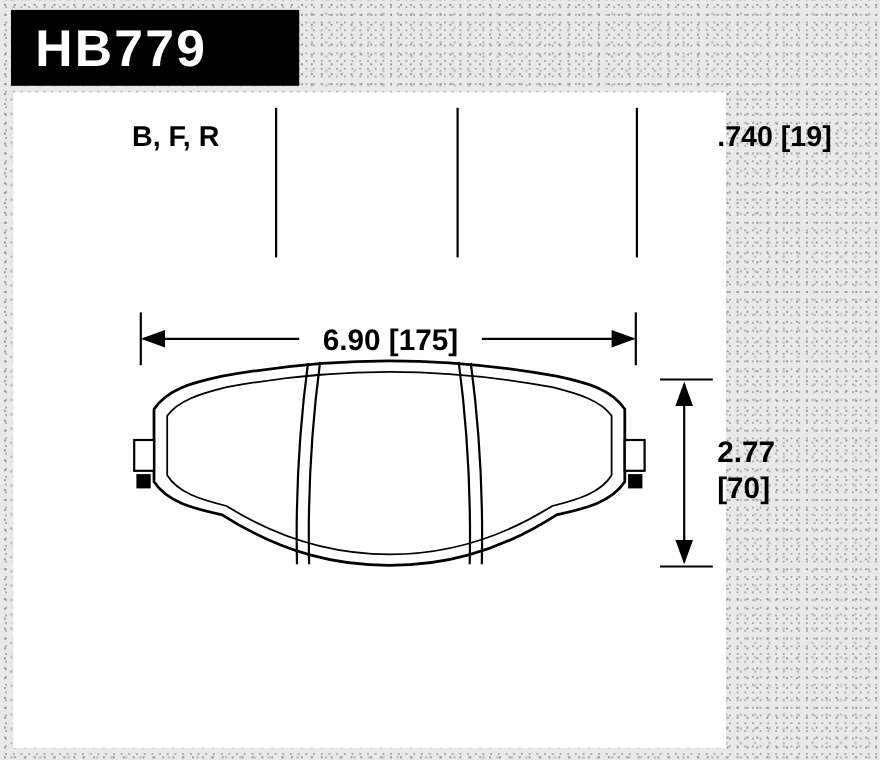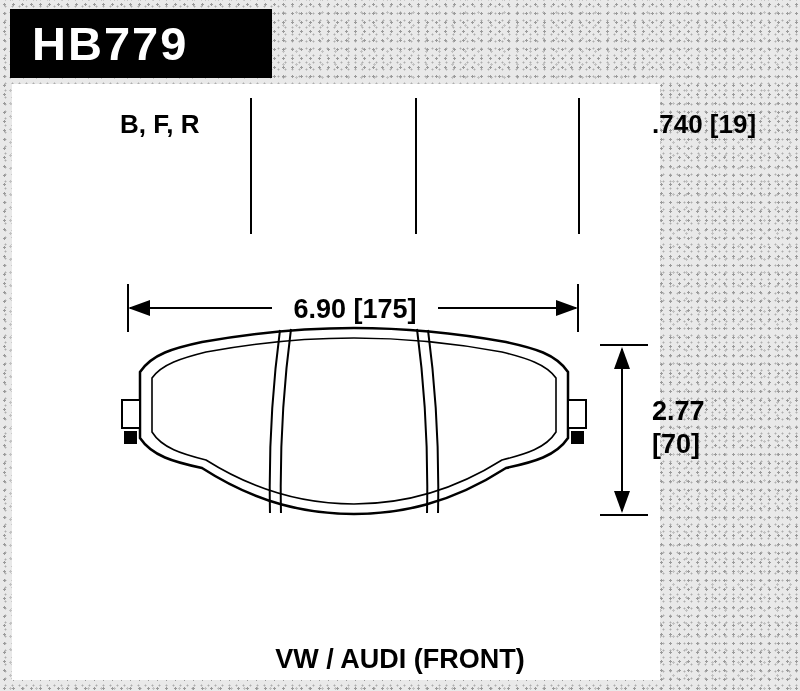--- a/index.html
+++ b/index.html
@@ -162,15 +162,14 @@
       <line x1="500" y1="75" x2="548" y2="75"></line>
       <line x1="500" y1="245" x2="548" y2="245"></line>
       <line x1="522" y1="79" x2="522" y2="241"></line>
     </g>
     <polygon points="522,77 514,99 530,99" fill="#000"></polygon>
     <polygon points="522,243 514,221 530,221" fill="#000"></polygon>
     <text x="552" y="150" text-anchor="start" font-size="27">2.77</text>
     <text x="552" y="183" text-anchor="start" font-size="27">[70]</text>
   </svg>
 
-  <div class="application-label">VW / AUDI (FRONT)</div>
 
 </div>
 
 </body></html>

